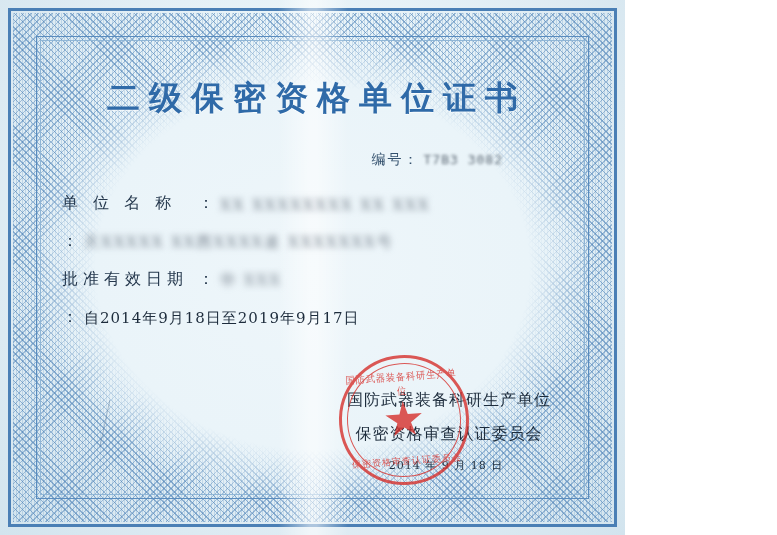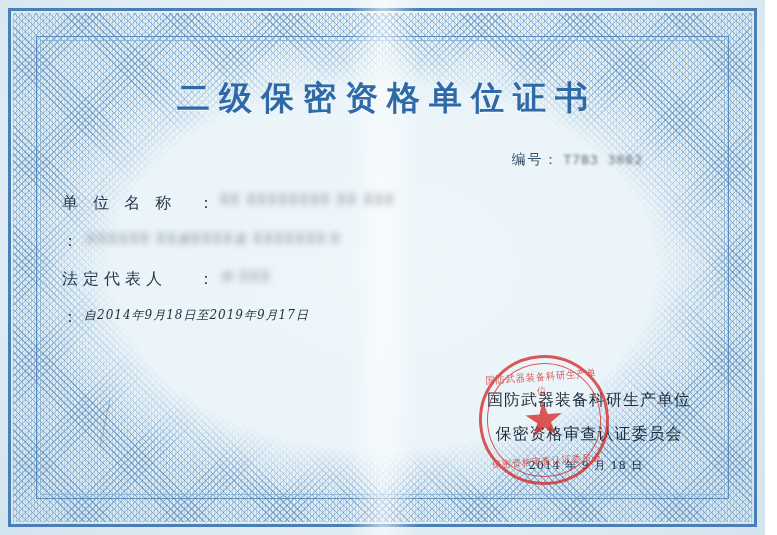--- a/index.html
+++ b/index.html
@@ -9,21 +9,21 @@
   }
   body {
     width: 777px;
     height: 535px;
     overflow: hidden;
     font-family: "DejaVu Sans", sans-serif;
   }
 
   #certificate {
     position: relative;
-    width: 765px;
+    width: 625px;
     height: 535px;
     background:
       radial-gradient(ellipse at 50% 40%, #f3f9fc 0%, #e8f3f8 45%, #dceaf2 75%, #d2e4ee 100%);
     overflow: hidden;
   }
 
   
   .frame-outer {
     position: absolute;
     left: 8px;
@@ -125,45 +125,44 @@
     font-family: "DejaVu Sans Mono", monospace;
     font-size: 13px;
   }
 
   .fields {
     margin-top: 24px;
     padding-left: 18px;
   }
   .field-row {
     display: flex;
-    align-items: flex-start;
+    align-items: flex-end;
     margin-bottom: 17px;
     font-family: "DejaVu Serif", serif;
   }
   .field-label {
     flex: 0 0 auto;
     width: 136px;
     font-size: 16px;
     color: #25384d;
     letter-spacing: 5px;
     white-space: nowrap;
   }
   .field-colon {
     flex: 0 0 auto;
     font-size: 16px;
     color: #25384d;
     margin-right: 6px;
   }
   .field-value {
     flex: 1 1 auto;
-    font-size: 12px;
+    font-size: 15px;
     color: #1d2c3c;
     letter-spacing: 1px;
     white-space: nowrap;
-    font-style: italic;
   }
   .redacted {
     color: #6d7884;
     filter: blur(3.2px);
     letter-spacing: 2px;
   }
   .redacted.light {
     filter: blur(3.6px);
   }
 
@@ -279,21 +278,21 @@
         <span class="field-colon">：</span>
         <span class="field-value redacted">XX XXXXXXXX XX XXX</span>
       </div>
 
       <div class="field-row">
         <span class="field-colon">：</span>
         <span class="field-value redacted">天XXXXX XX西XXXX道 XXXXXXX号</span>
       </div>
 
       <div class="field-row">
-        <span class="field-label">法定代表人</span>
+        <span class="field-label">批准有效日期</span>
         <span class="field-colon">：</span>
         <span class="field-value redacted light">华 XXX</span>
       </div>
 
       <div class="field-row">
         <span class="field-colon">：</span>
         <span class="field-value">自2014年9月18日至2019年9月17日</span>
       </div>
 
     </div>

